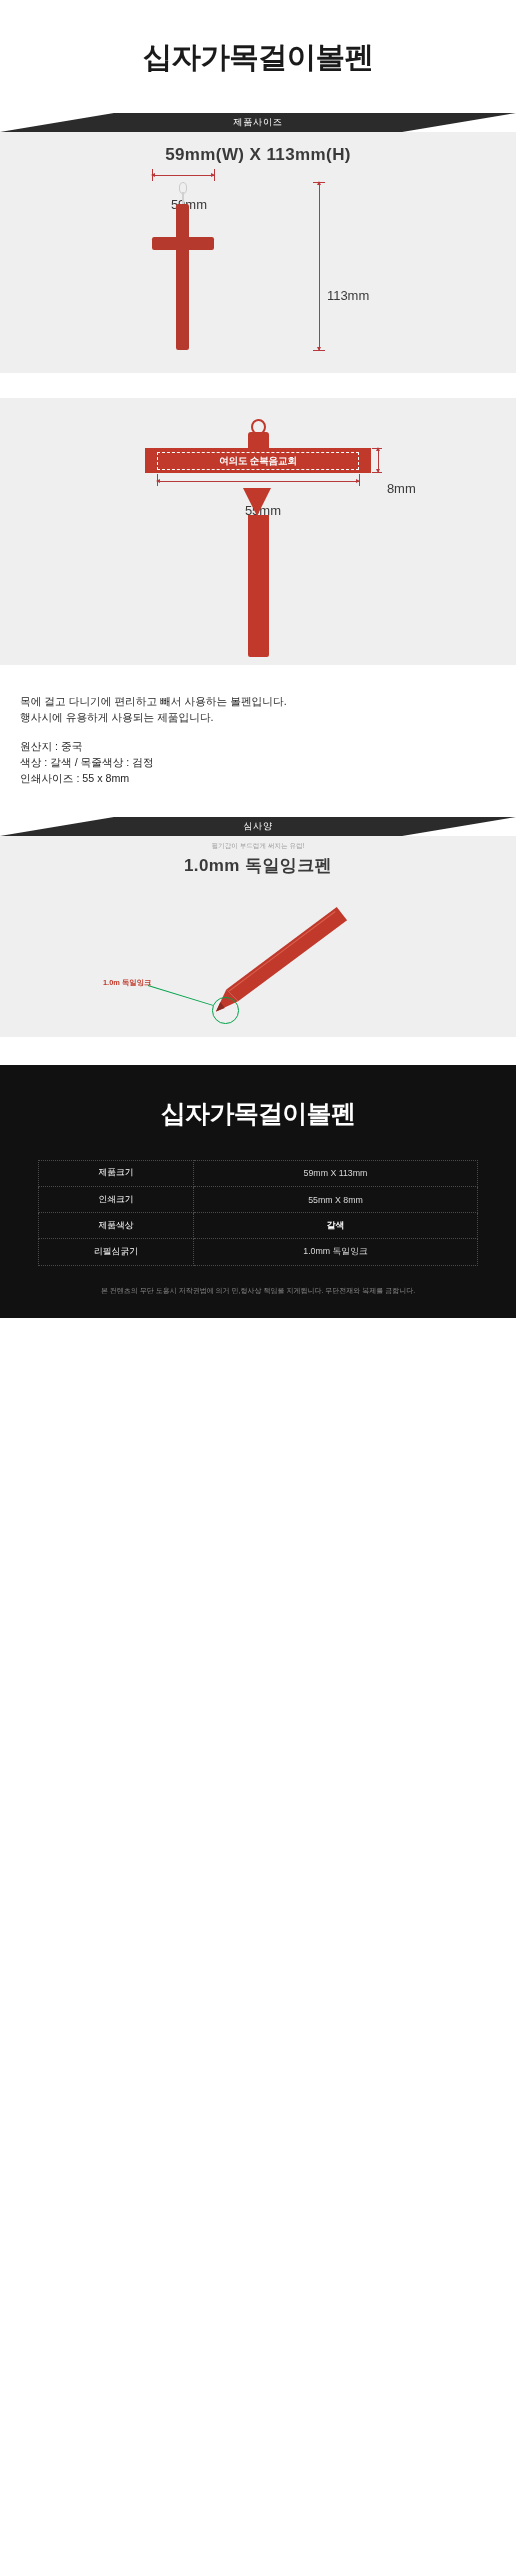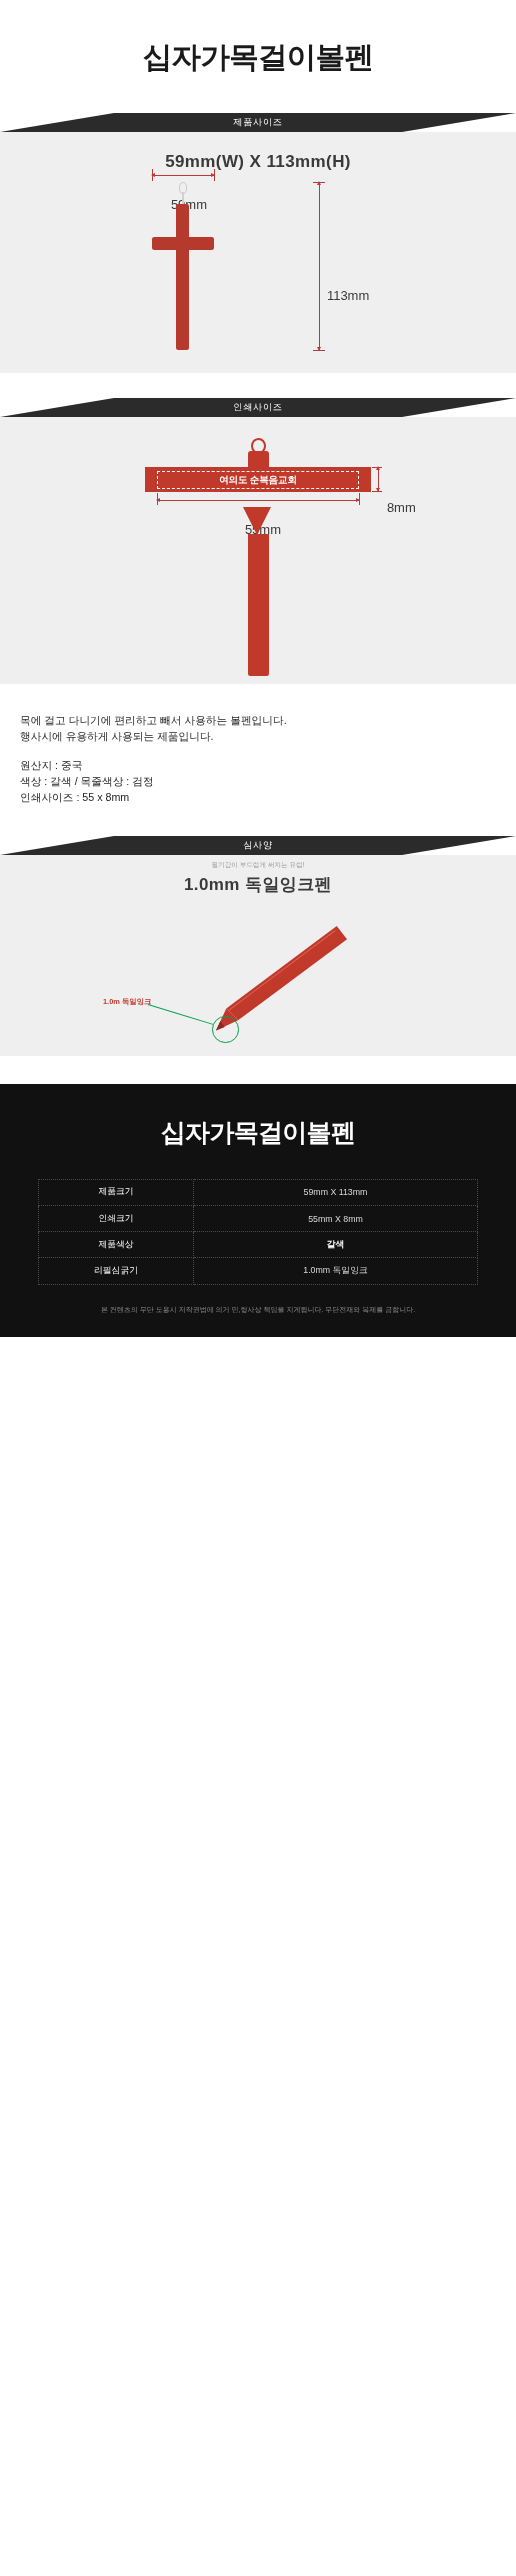--- a/index.html
+++ b/index.html
@@ -220,21 +220,21 @@
   <div class="top-title">십자가목걸이볼펜</div>
 
   <div class="band">
     <div class="bar"></div>
     <div class="notch-left"></div>
     <div class="notch-right"></div>
     <div class="band-label">제품사이즈</div>
   </div>
 
   <div class="stage" style="height:241px;">
-    <div class="heading" style="padding-top:20px;">59mm(W) X 113mm(H)</div>
+    <div class="heading" style="padding-top:13px;">59mm(W) X 113mm(H)</div>
 
     <div class="tick" style="left:152px; top:37px; height:11.8px;"></div>
     <div class="tick" style="left:214px; top:37px; height:11.8px;"></div>
     <div class="dim-h" style="left:152px; top:43px; width:62px;"></div>
     <div class="dim-label" style="left:168px; top:38px;">59mm</div>
 
     <div class="tick-h" style="left:313px; top:50px; width:11.8px;"></div>
     <div class="tick-h" style="left:313px; top:218px; width:11.8px;"></div>
     <div class="dim-v" style="left:319px; top:50px; height:168px;"></div>
     <div class="dim-label" style="left:324px; top:129px;">113mm</div>
@@ -242,26 +242,20 @@
     <div class="cross-wrap" style="left:152px; top:50px; width:62px; height:168px;">
       <div class="loop" style="left:26.5px; top:0px;"></div>
       <div class="cord" style="left:30px; top:10.3px; height:14.7px;"></div>
       <div class="cross-v" style="left:24px; top:22px; width:13.3px; height:146px;"></div>
       <div class="cross-h" style="left:0px; top:55px; width:62px; height:13.3px;"></div>
     </div>
   </div>
 
   <div style="height:25px; background:#ffffff;"></div>
 
-  <div class="band">
-    <div class="bar"></div>
-    <div class="notch-left"></div>
-    <div class="notch-right"></div>
-    <div class="band-label">인쇄사이즈</div>
-  </div>
 
   <div class="stage" style="height:267px;">
 
     <div class="pen-clip" style="left:251px; top:20.6px; width:14.7px; height:16px;"></div>
 
     <div class="pen-cap-top" style="left:248px; top:34px; width:20.6px; height:16px;"></div>
 
     <div style="position:absolute; left:145px; top:50px; width:226px; height:25px; background:#c0392b;"></div>
     <div class="print-area" style="left:157px; top:54px; width:202px; height:17.7px;">여의도 순복음교회</div>
 

